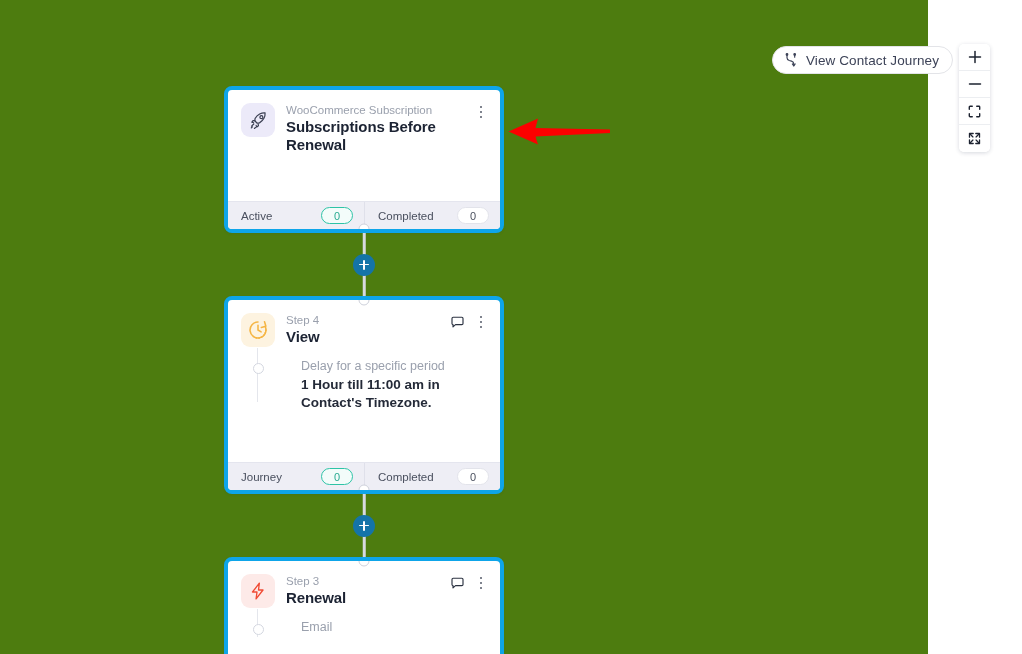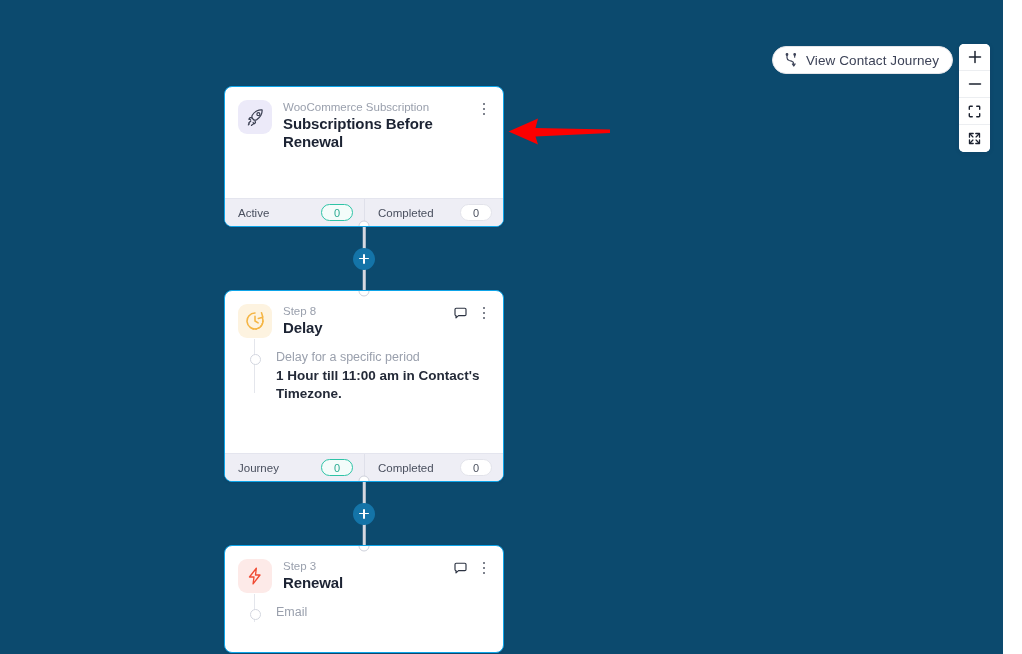--- a/index.html
+++ b/index.html
@@ -5,23 +5,23 @@
   * { box-sizing: border-box; }
   html, body {
     margin: 0; padding: 0;
     width: 1022px; height: 654px;
     background: #ffffff;
     font-family: "Liberation Sans", "DejaVu Sans", sans-serif;
     overflow: hidden;
   }
   #canvas {
     position: relative;
-    width: 1003px;
+    width: 928px;
     height: 654px;
-    background: #0c4a6e;
+    background: #4d7c0f;
   }
 
   
   #journey-btn {
     position: absolute;
     left: 772px; top: 46px;
     height: 28px;
     display: flex;
     align-items: center;
     gap: 7px;
@@ -64,21 +64,21 @@
   
   #flow {
     position: absolute;
     left: 224px;
     top: 86px;
     width: 280px;
   }
   .card {
     position: relative;
     background: #ffffff;
-    border: 1px solid #0ea5e9;
+    border: 4px solid #0ea5e9;
     border-radius: 8px;
     box-shadow: 0 1px 3px rgba(35,45,80,0.07);
     overflow: hidden;
   }
   .card-head {
     display: flex;
     align-items: flex-start;
     padding: 12px 12px 11px 13px;
     gap: 11px;
   }
@@ -120,21 +120,21 @@
   .dots i { width: 2.6px; height: 2.6px; border-radius: 50%; background: #545a68; display: block; }
 
   
   .card-body { padding: 0 12px 14px 13px; position: relative; }
   .row-line {
     position: absolute;
     left: 29px; top: -10px;
     width: 1px; bottom: 24px;
     background: #e4e6ec;
   }
-  .body-row { display: flex; gap: 4px; align-items: flex-start; position: relative; }
+  .body-row { display: flex; gap: 26px; align-items: flex-start; position: relative; }
   .row-knob {
     flex: 0 0 auto;
     width: 34px;
     display: flex;
     justify-content: center;
     padding-top: 5px;
   }
   .knob {
     width: 11px; height: 11px;
     border-radius: 50%;
@@ -356,22 +356,22 @@
               <path d="M20.5 12.2 l0 .05"></path>
               <path d="M19.9 15.2 l0 .05"></path>
               <path d="M18.3 17.8 l0 .05"></path>
               <path d="M16.0 19.7 l0 .05"></path>
               <path d="M13.2 20.7 l0 .05"></path>
               <path d="M10.3 20.6 l0 .05"></path>
             </g>
           </svg>
         </div>
         <div class="head-text">
-          <div class="eyebrow">Step 8</div>
-          <div class="title">Delay</div>
+          <div class="eyebrow">Step 4</div>
+          <div class="title">View</div>
         </div>
         <div class="head-actions">
           <div class="ic-btn">
             <svg width="15" height="15" viewBox="0 0 18 18" fill="none" stroke="#2c3342" stroke-width="1.4" stroke-linejoin="round">
               <path d="M2.4 4.1a1.4 1.4 0 0 1 1.4-1.4h10.4a1.4 1.4 0 0 1 1.4 1.4v6.0a1.4 1.4 0 0 1-1.4 1.4H6.6L3.6 14.2v-2.7h-.2a1.4 1.4 0 0 1-1-1.4z"></path>
             </svg>
           </div>
           <div class="dots">
               <i></i>
               <i></i>

